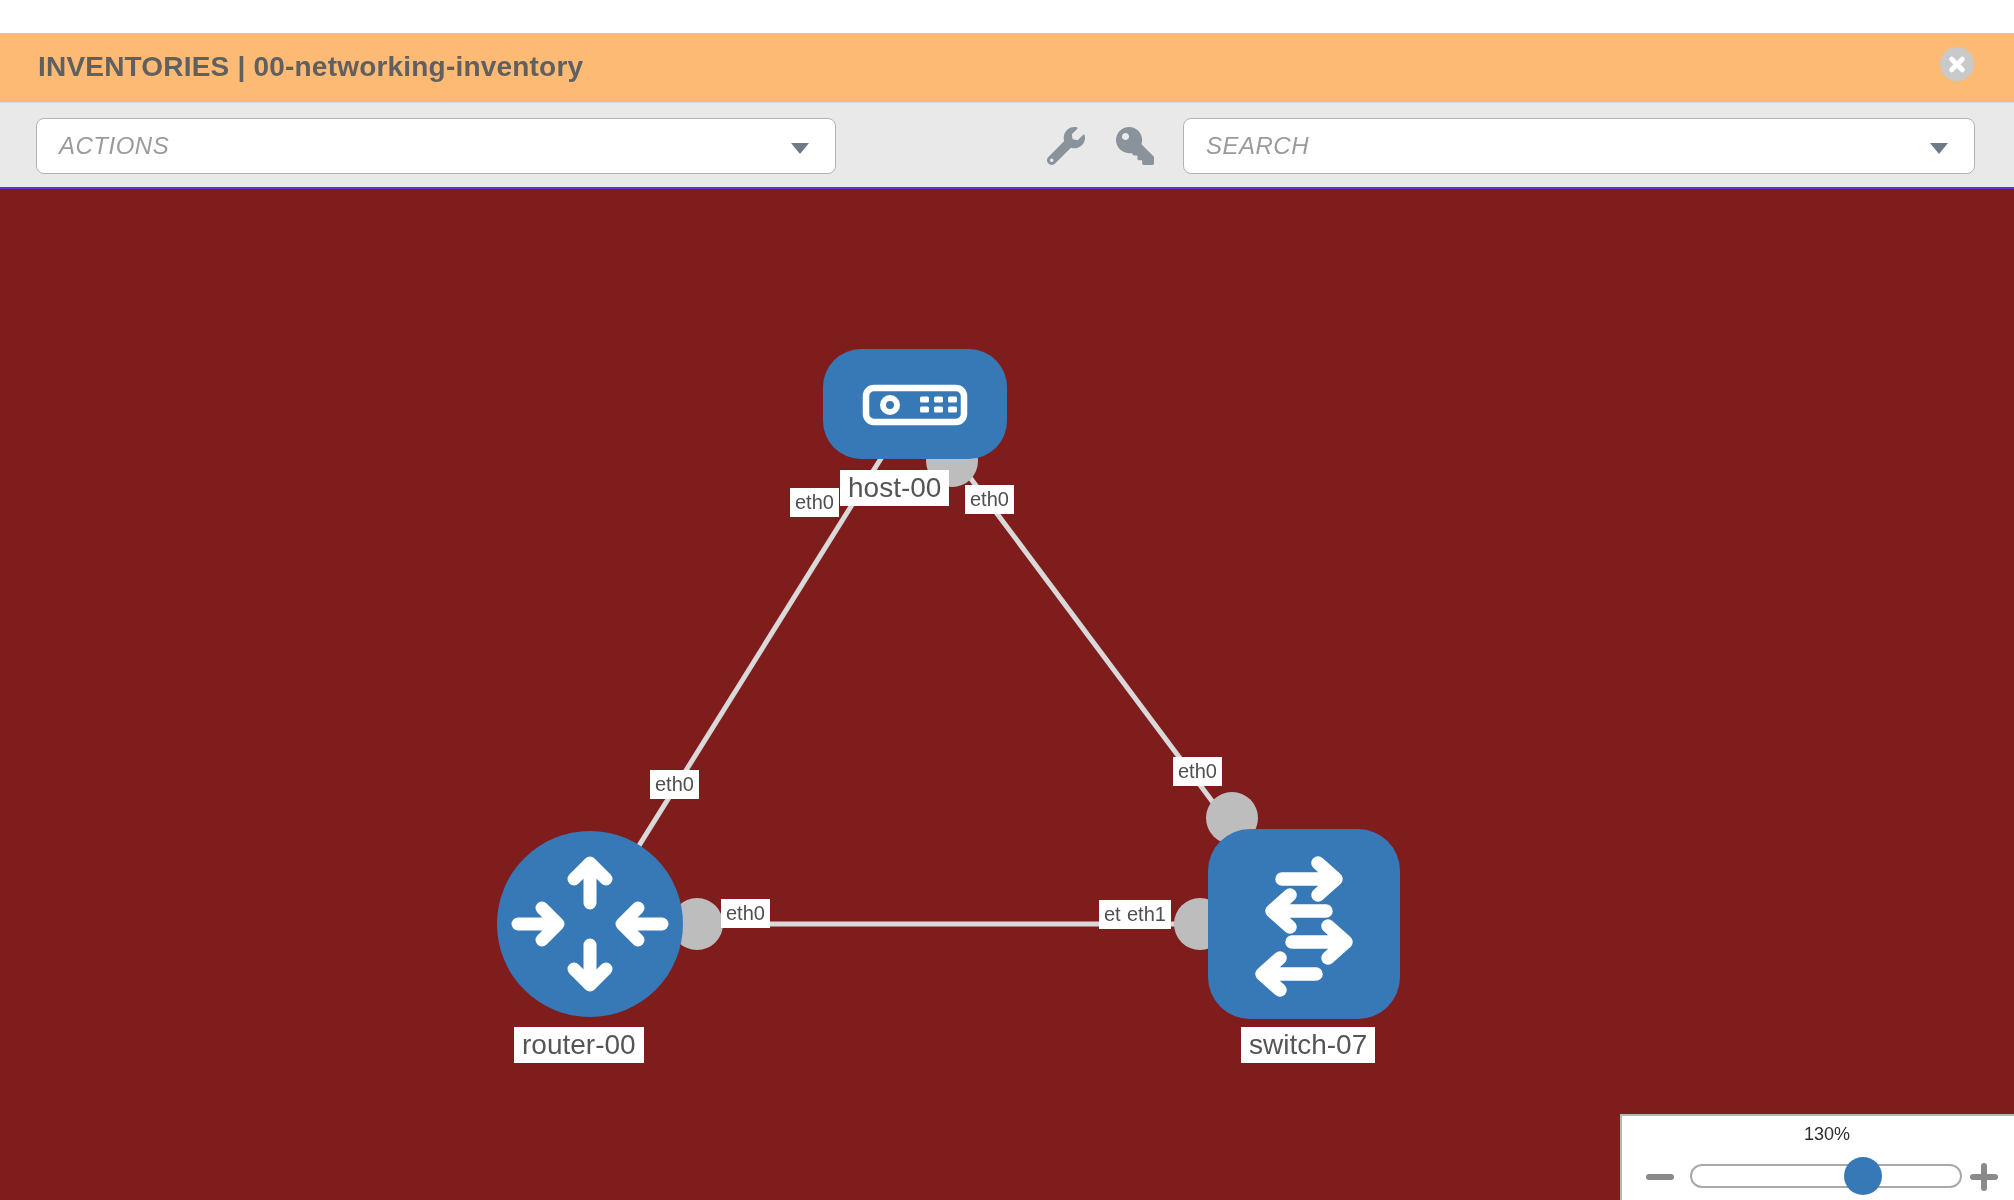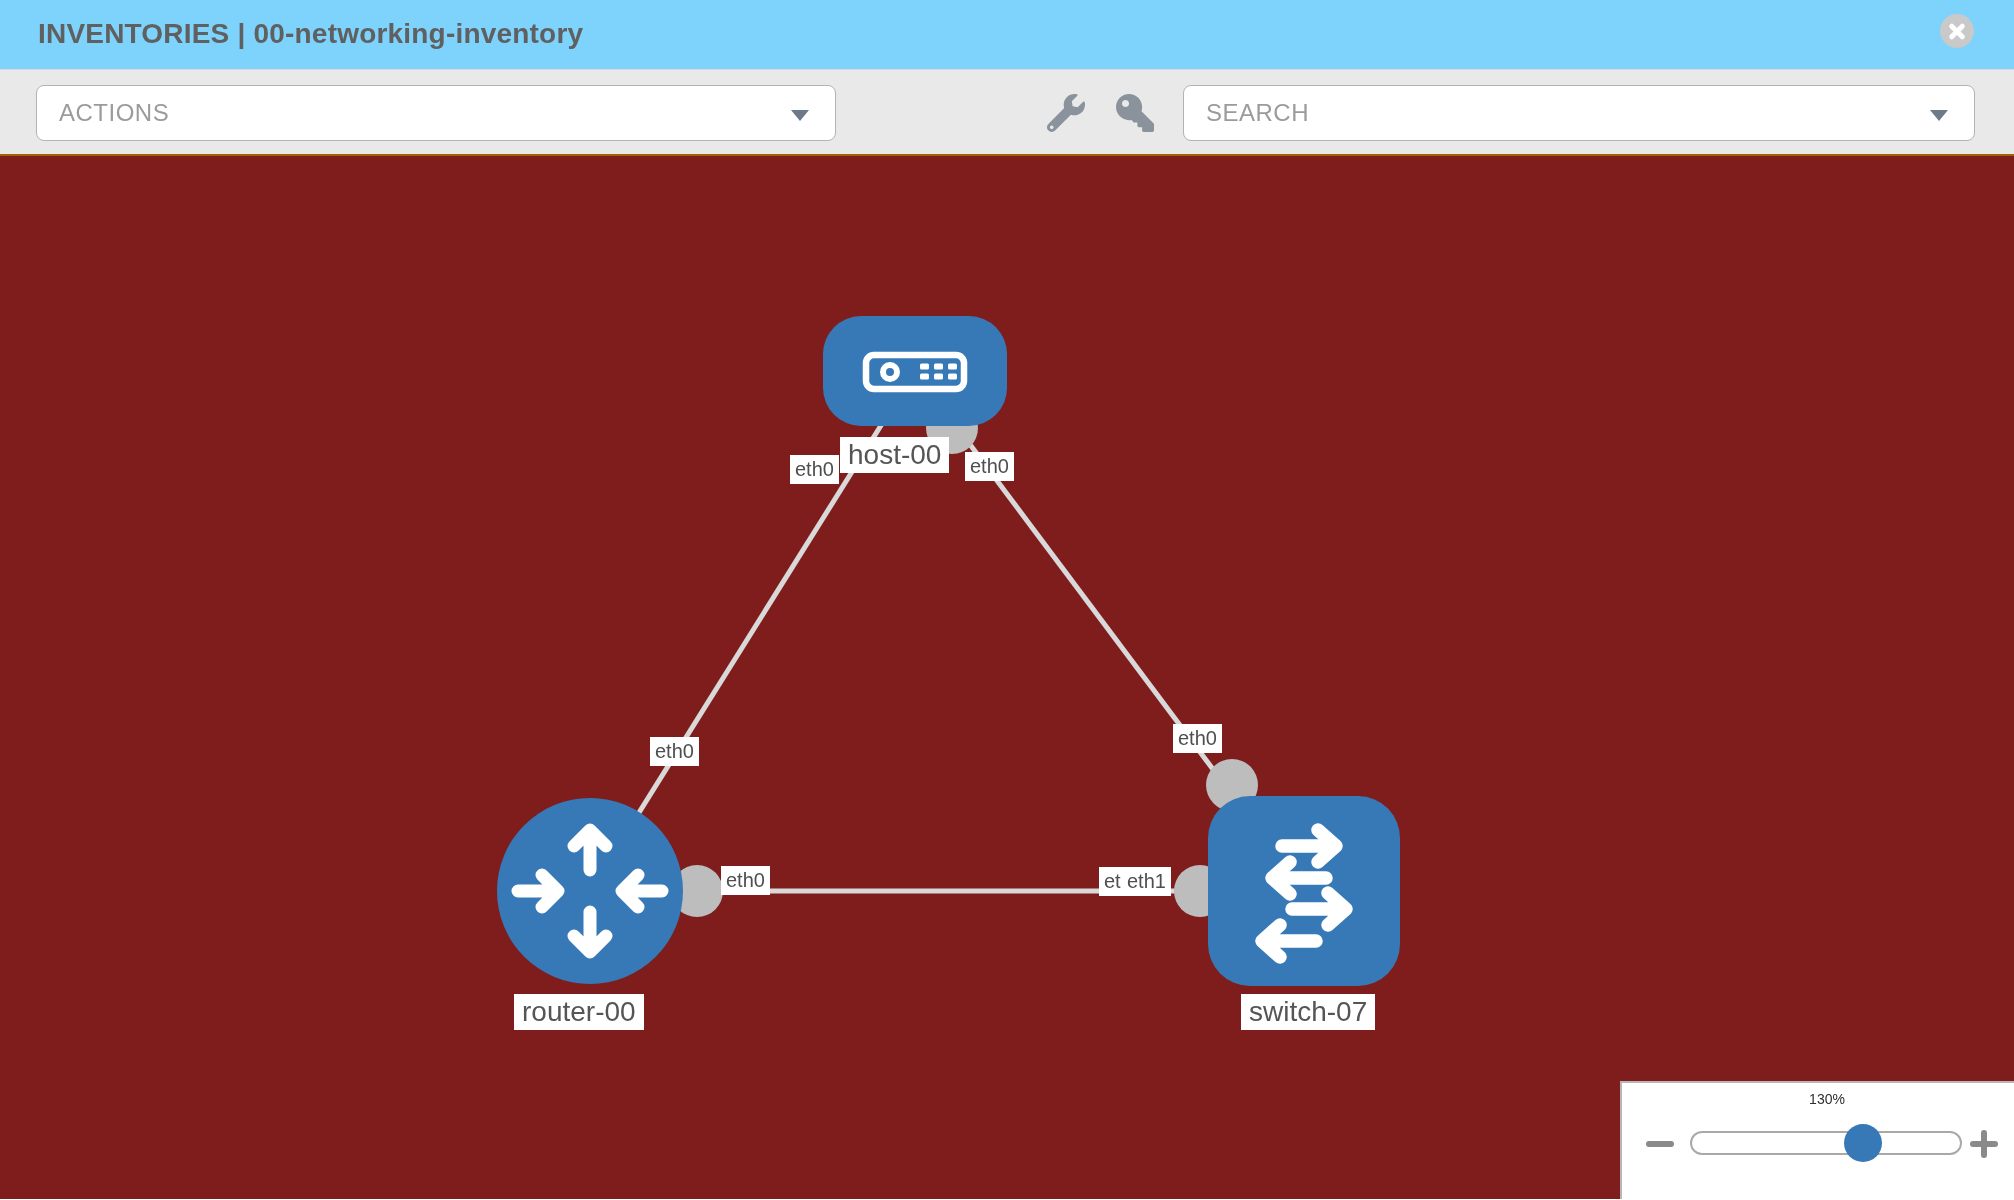--- a/index.html
+++ b/index.html
@@ -1,26 +1,26 @@
 <!DOCTYPE html>
 <html><head>
 <meta charset="utf-8">
 <style>
   html,body{margin:0;padding:0;width:2014px;height:1200px;overflow:hidden;
     font-family:"Liberation Sans","DejaVu Sans",sans-serif;background:#fff;}
 
   
-  .hdr{position:relative;width:100%;height:70px;background:#7dd3fc;border-bottom:1px solid #d9d9d9;box-sizing:border-box;}
+  .hdr{position:relative;width:100%;height:70px;background:#fdba74;border-bottom:1px solid #d9d9d9;box-sizing:border-box;margin-top:33px;}
   .hdr h1{margin:0;padding:0 0 0 38px;line-height:68px;font-size:28px;font-weight:700;color:#606060;letter-spacing:.2px;}
   .close{position:absolute;right:40px;top:14px;width:34px;height:34px;border-radius:50%;background:#c9c9c9;cursor:pointer;}
   .close i{position:absolute;left:7px;top:15px;width:20px;height:5px;background:#fff;border-radius:3px;}
   .close i.a{transform:rotate(45deg);} .close i.b{transform:rotate(-45deg);}
 
   
-  .tb{position:relative;width:100%;height:86px;background:#e9e9e9;border-bottom:2px solid #a16207;box-sizing:border-box;}
+  .tb{position:relative;width:100%;height:86px;background:#e9e9e9;border-bottom:2px solid #6d28d9;box-sizing:border-box;font-style:italic;}
   .sel{position:absolute;top:15px;height:56px;background:#fff;border:1px solid #b3b3b3;border-radius:8px;
        box-sizing:border-box;display:flex;align-items:center;padding:0 24px 0 22px;cursor:pointer;}
   .sel span.lbl{font-size:24px;color:#9b9b9b;letter-spacing:.5px;}
   .sel .caret{position:absolute;right:26px;top:24px;width:0;height:0;border-left:9px solid transparent;
        border-right:9px solid transparent;border-top:11px solid #6d7a87;}
   .sel.actions{left:36px;width:800px;}
   .sel.search{left:1183px;width:792px;align-items:center;}
   .tool-ico{position:absolute;top:24px;width:38px;height:38px;cursor:pointer;}
   .tool-ico svg{width:38px;height:38px;fill:#8a939b;}
   .tool-ico.wrench{left:1047px;} .tool-ico.key{left:1116px;}
@@ -28,21 +28,21 @@
   
   .canvas{position:relative;width:2014px;height:1043px;background:#7f1d1d;overflow:hidden;}
   .canvas svg.topo{position:absolute;left:0;top:0;}
 
   .chip{position:absolute;background:#fff;color:#4f4f4f;font-size:20px;line-height:1.15;padding:3px 5px;white-space:nowrap;}
   .chip.big{font-size:28px;color:#555;padding:2px 8px;}
 
   
   .zoom-panel{position:absolute;left:1620px;top:925px;width:400px;height:120px;background:#fff;
       border:2px solid #b7b7b7;box-sizing:border-box;}
-  .zoom-pct{position:absolute;left:100px;top:8px;width:210px;text-align:center;font-size:14px;color:#2e2e2e;}
+  .zoom-pct{position:absolute;left:100px;top:8px;width:210px;text-align:center;font-size:18px;color:#2e2e2e;}
   .zminus{position:absolute;left:24px;top:58px;width:28px;height:6px;background:#8a8a8a;border-radius:3px;cursor:pointer;}
   .zplus{position:absolute;left:348px;top:47px;width:28px;height:28px;cursor:pointer;}
   .zplus i{position:absolute;background:#8a8a8a;border-radius:3px;}
   .zplus i.h{left:0;top:11px;width:28px;height:6px;} .zplus i.v{left:11px;top:0;width:6px;height:28px;}
   .ztrack{position:absolute;left:68px;top:48px;width:272px;height:24px;border:2px solid #a9a9a9;border-radius:14px;
       background:#fff;box-sizing:border-box;cursor:pointer;}
   .zthumb{position:absolute;left:222px;top:41px;width:38px;height:38px;border-radius:50%;background:#3779b7;cursor:grab;}
 </style>
 </head>
 <body>

